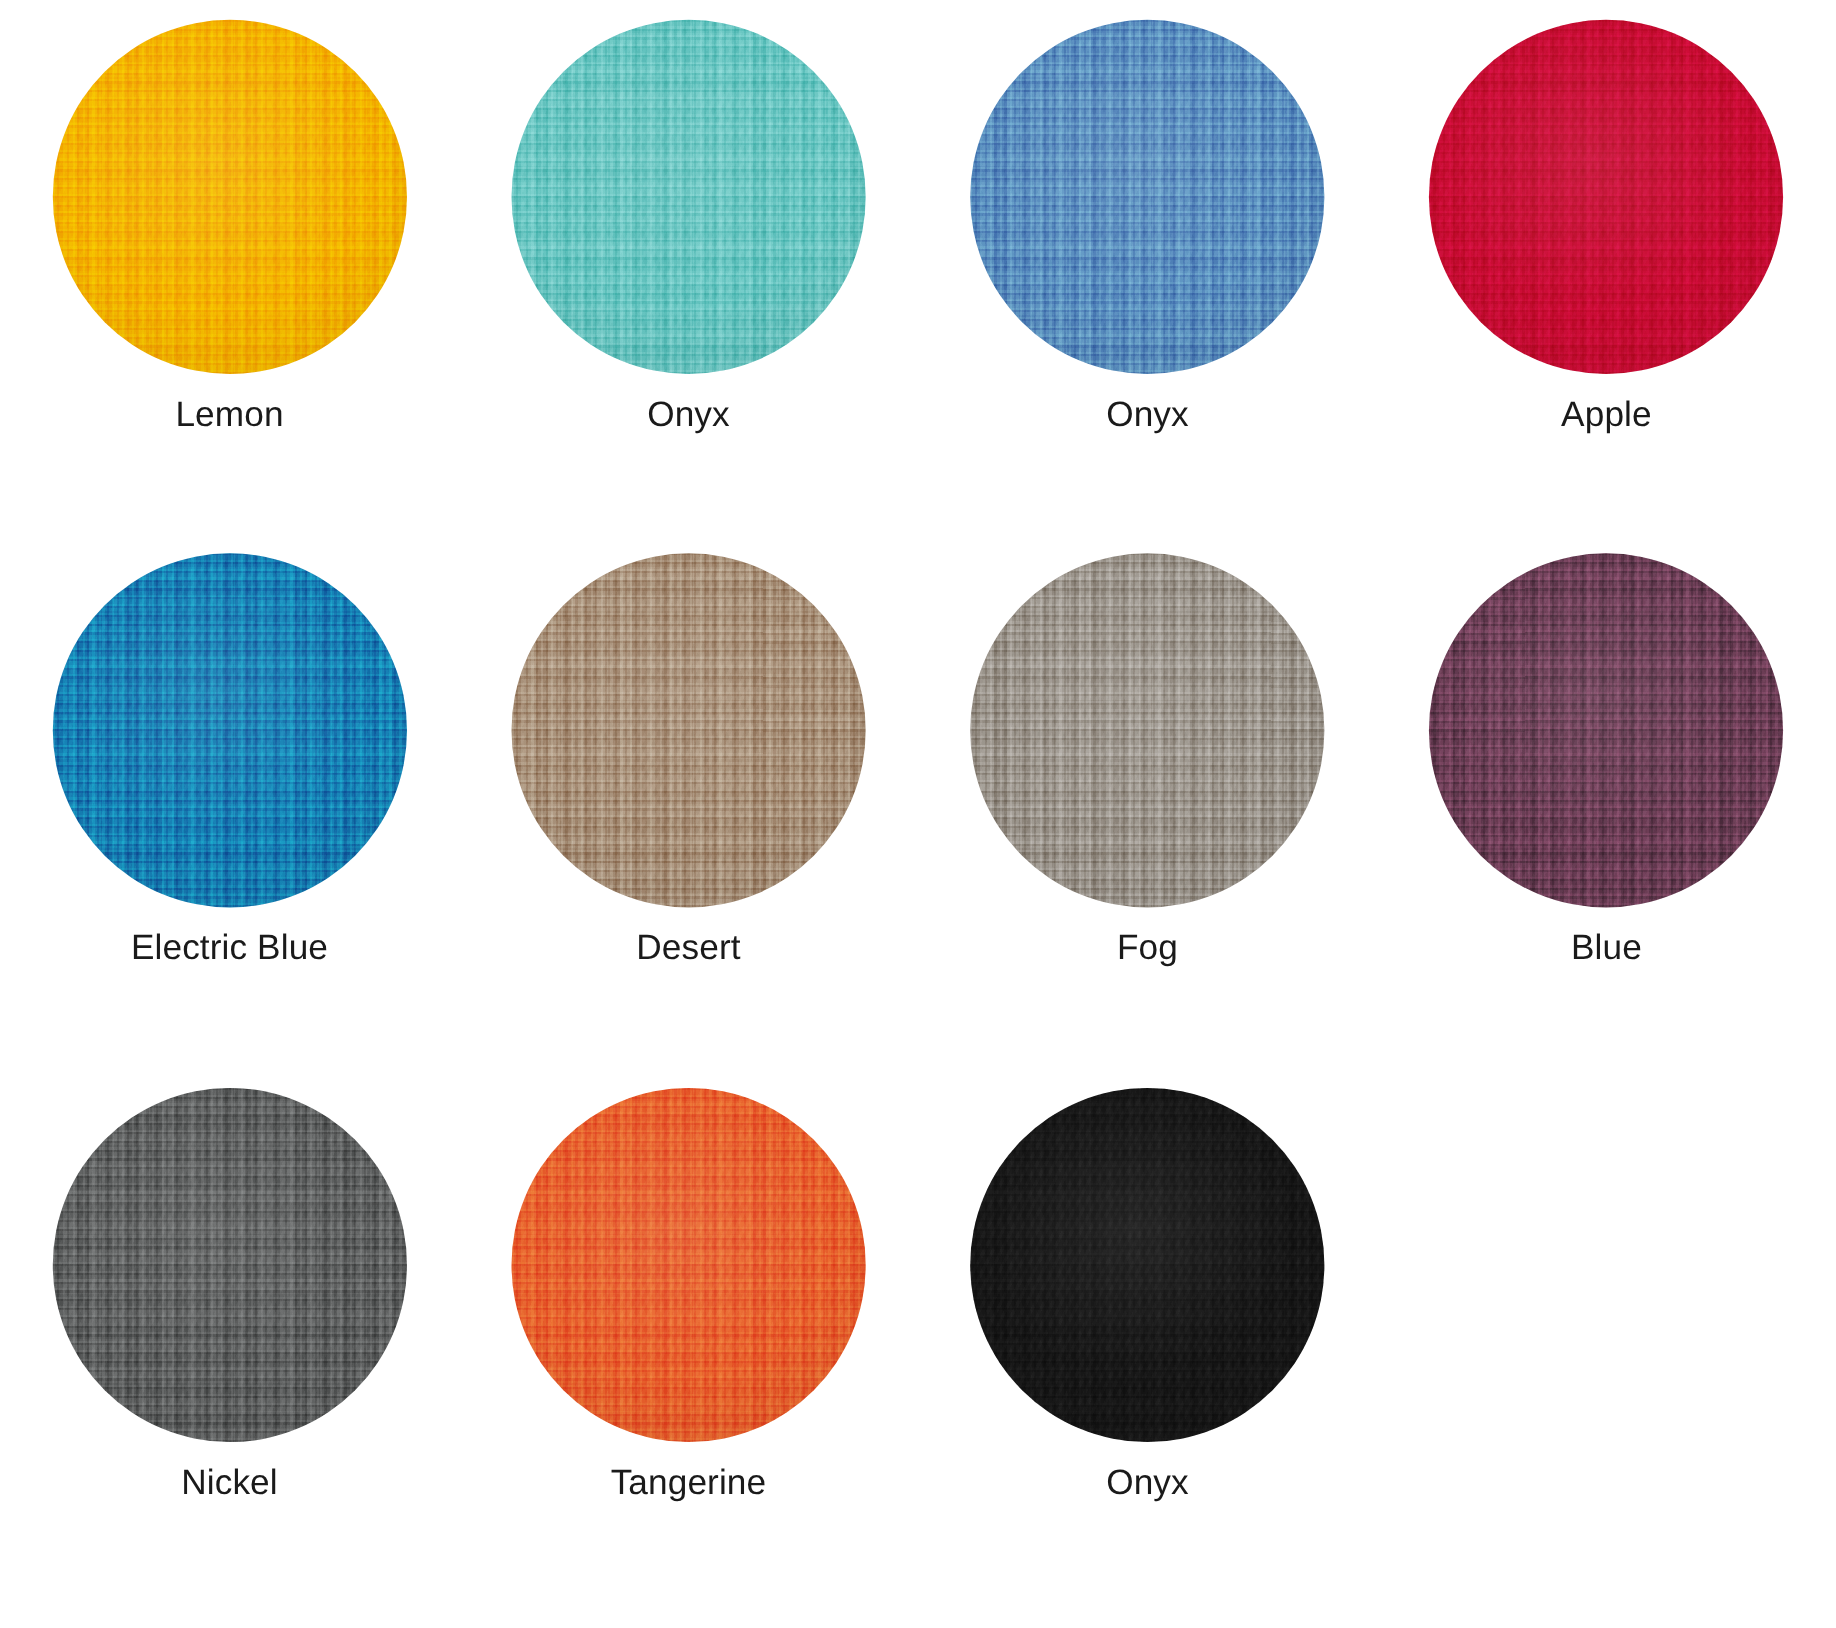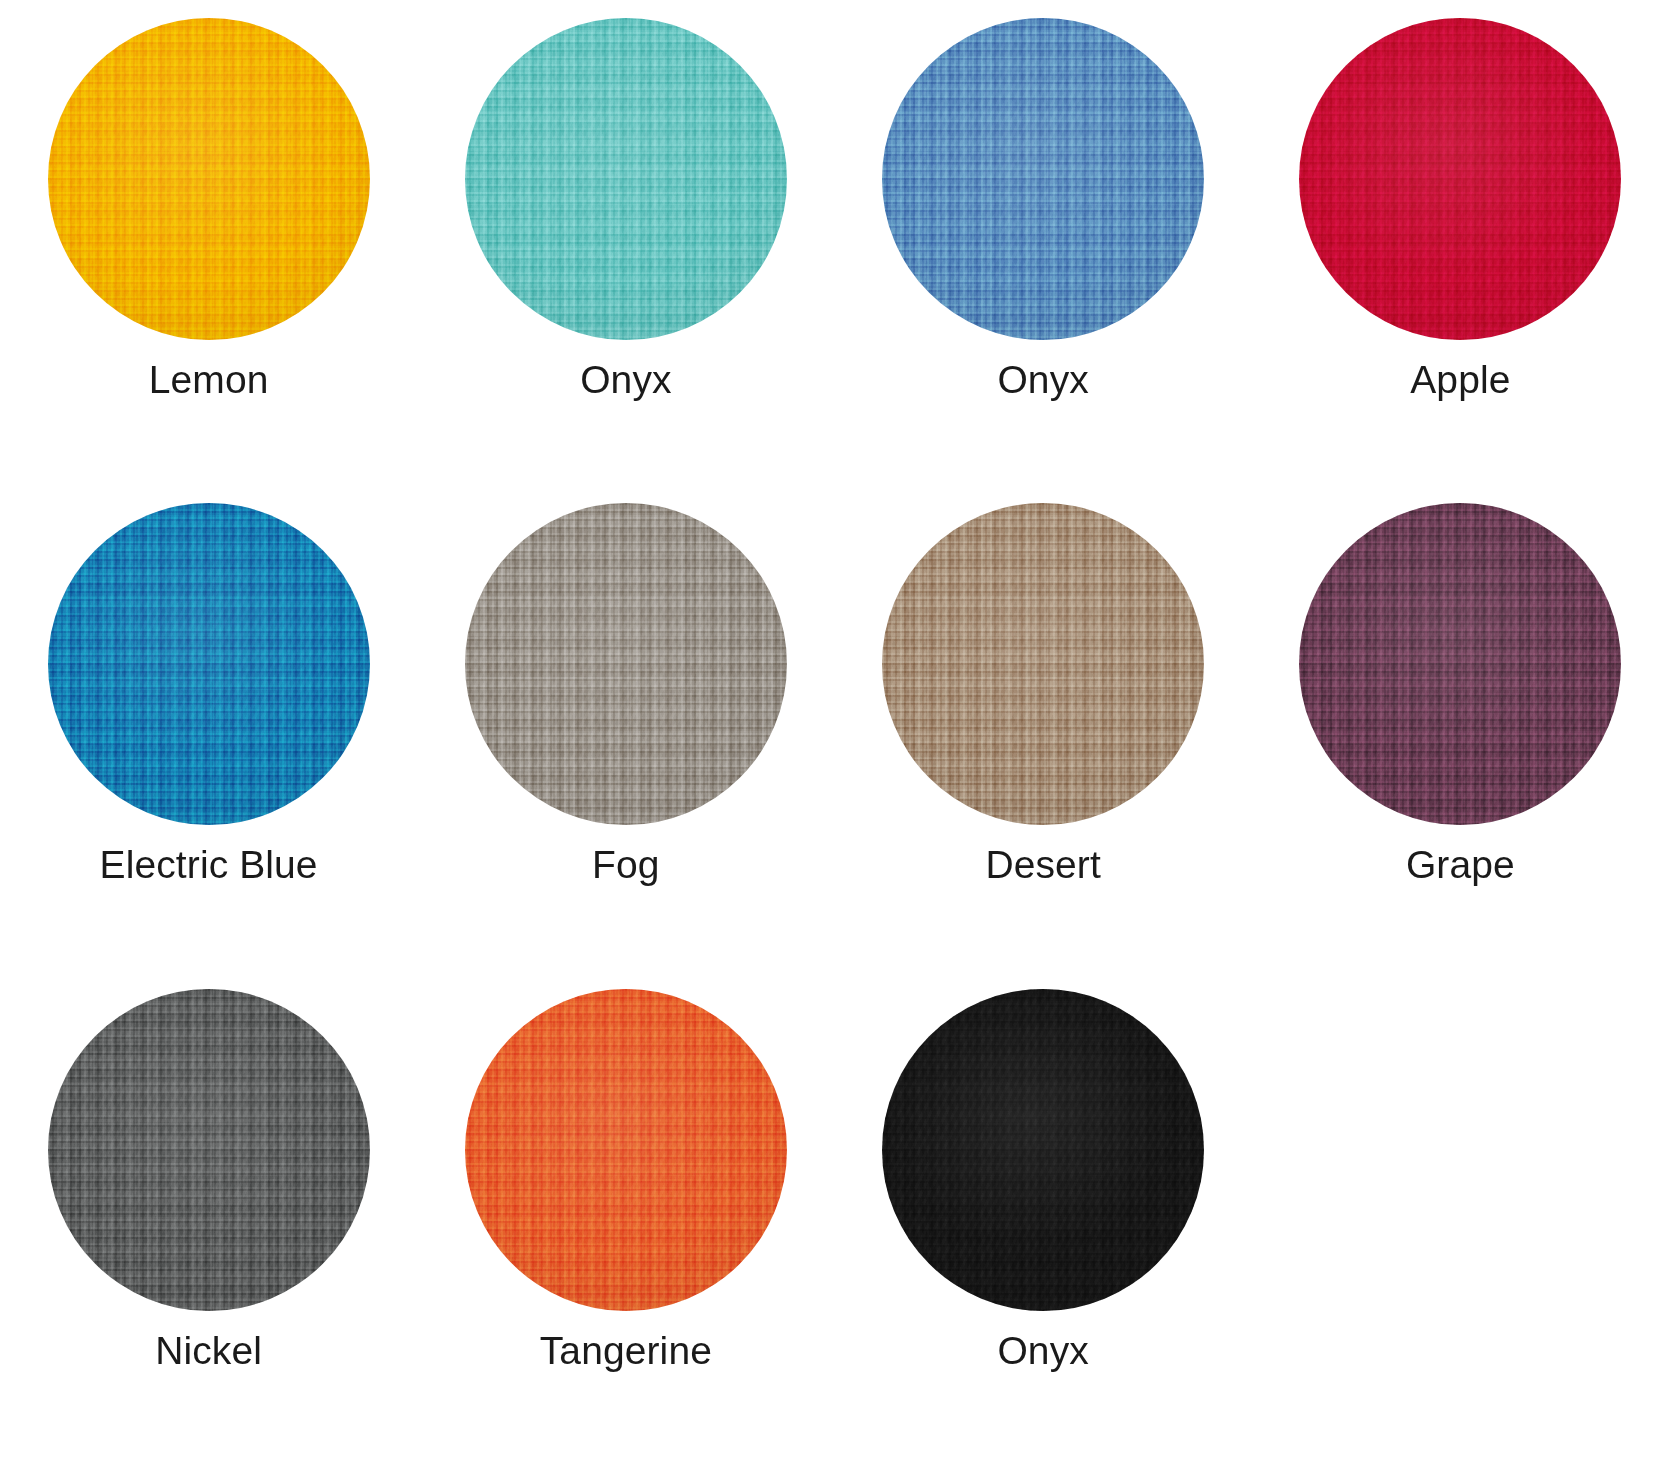--- a/index.html
+++ b/index.html
@@ -108,21 +108,21 @@
     inset: 0;
     background:
       radial-gradient(ellipse 78% 72% at 46% 40%,
         rgba(255,255,255,0.07) 0%,
         rgba(255,255,255,0.00) 58%,
         rgba(0,0,0,0.06) 100%);
   }
 
   .swatch-label {
     margin-top: 20px;
-    font-size: 39px;
+    font-size: 32px;
     line-height: 1.0;
     color: #1a1a1a;
     font-weight: 400;
     letter-spacing: 0.1px;
     white-space: nowrap;
     text-align: center;
   }
 </style>
 </head>
 <body style="background: rgb(255, 255, 255);">
@@ -173,47 +173,47 @@
         <div class="swatch-circle" style="background-color: rgb(21, 128, 181);">
           <div class="weave"></div>
           <div class="weave-noise"></div>
           <div class="weave-shade"></div>
         </div>
       </div>
       <div class="swatch-label">Electric Blue</div>
     </div>
     <div class="swatch-cell">
       <div class="swatch-circle-wrap">
+        <div class="swatch-circle" style="background-color: rgb(168, 144, 120);">
+          <div class="weave"></div>
+          <div class="weave-noise"></div>
+          <div class="weave-shade"></div>
+        </div>
+      </div>
+      <div class="swatch-label">Desert</div>
+    </div>
+    <div class="swatch-cell">
+      <div class="swatch-circle-wrap">
         <div class="swatch-circle" style="background-color: rgb(155, 148, 139);">
           <div class="weave"></div>
           <div class="weave-noise"></div>
           <div class="weave-shade"></div>
         </div>
       </div>
       <div class="swatch-label">Fog</div>
     </div>
     <div class="swatch-cell">
       <div class="swatch-circle-wrap">
-        <div class="swatch-circle" style="background-color: rgb(168, 144, 120);">
-          <div class="weave"></div>
-          <div class="weave-noise"></div>
-          <div class="weave-shade"></div>
-        </div>
-      </div>
-      <div class="swatch-label">Desert</div>
-    </div>
-    <div class="swatch-cell">
-      <div class="swatch-circle-wrap">
         <div class="swatch-circle" style="background-color: rgb(107, 61, 85);">
           <div class="weave"></div>
           <div class="weave-noise"></div>
           <div class="weave-shade"></div>
         </div>
       </div>
-      <div class="swatch-label">Grape</div>
+      <div class="swatch-label">Blue</div>
     </div>
     <div class="swatch-cell">
       <div class="swatch-circle-wrap">
         <div class="swatch-circle" style="background-color: rgb(94, 96, 96);">
           <div class="weave"></div>
           <div class="weave-noise"></div>
           <div class="weave-shade"></div>
         </div>
       </div>
       <div class="swatch-label">Nickel</div>

